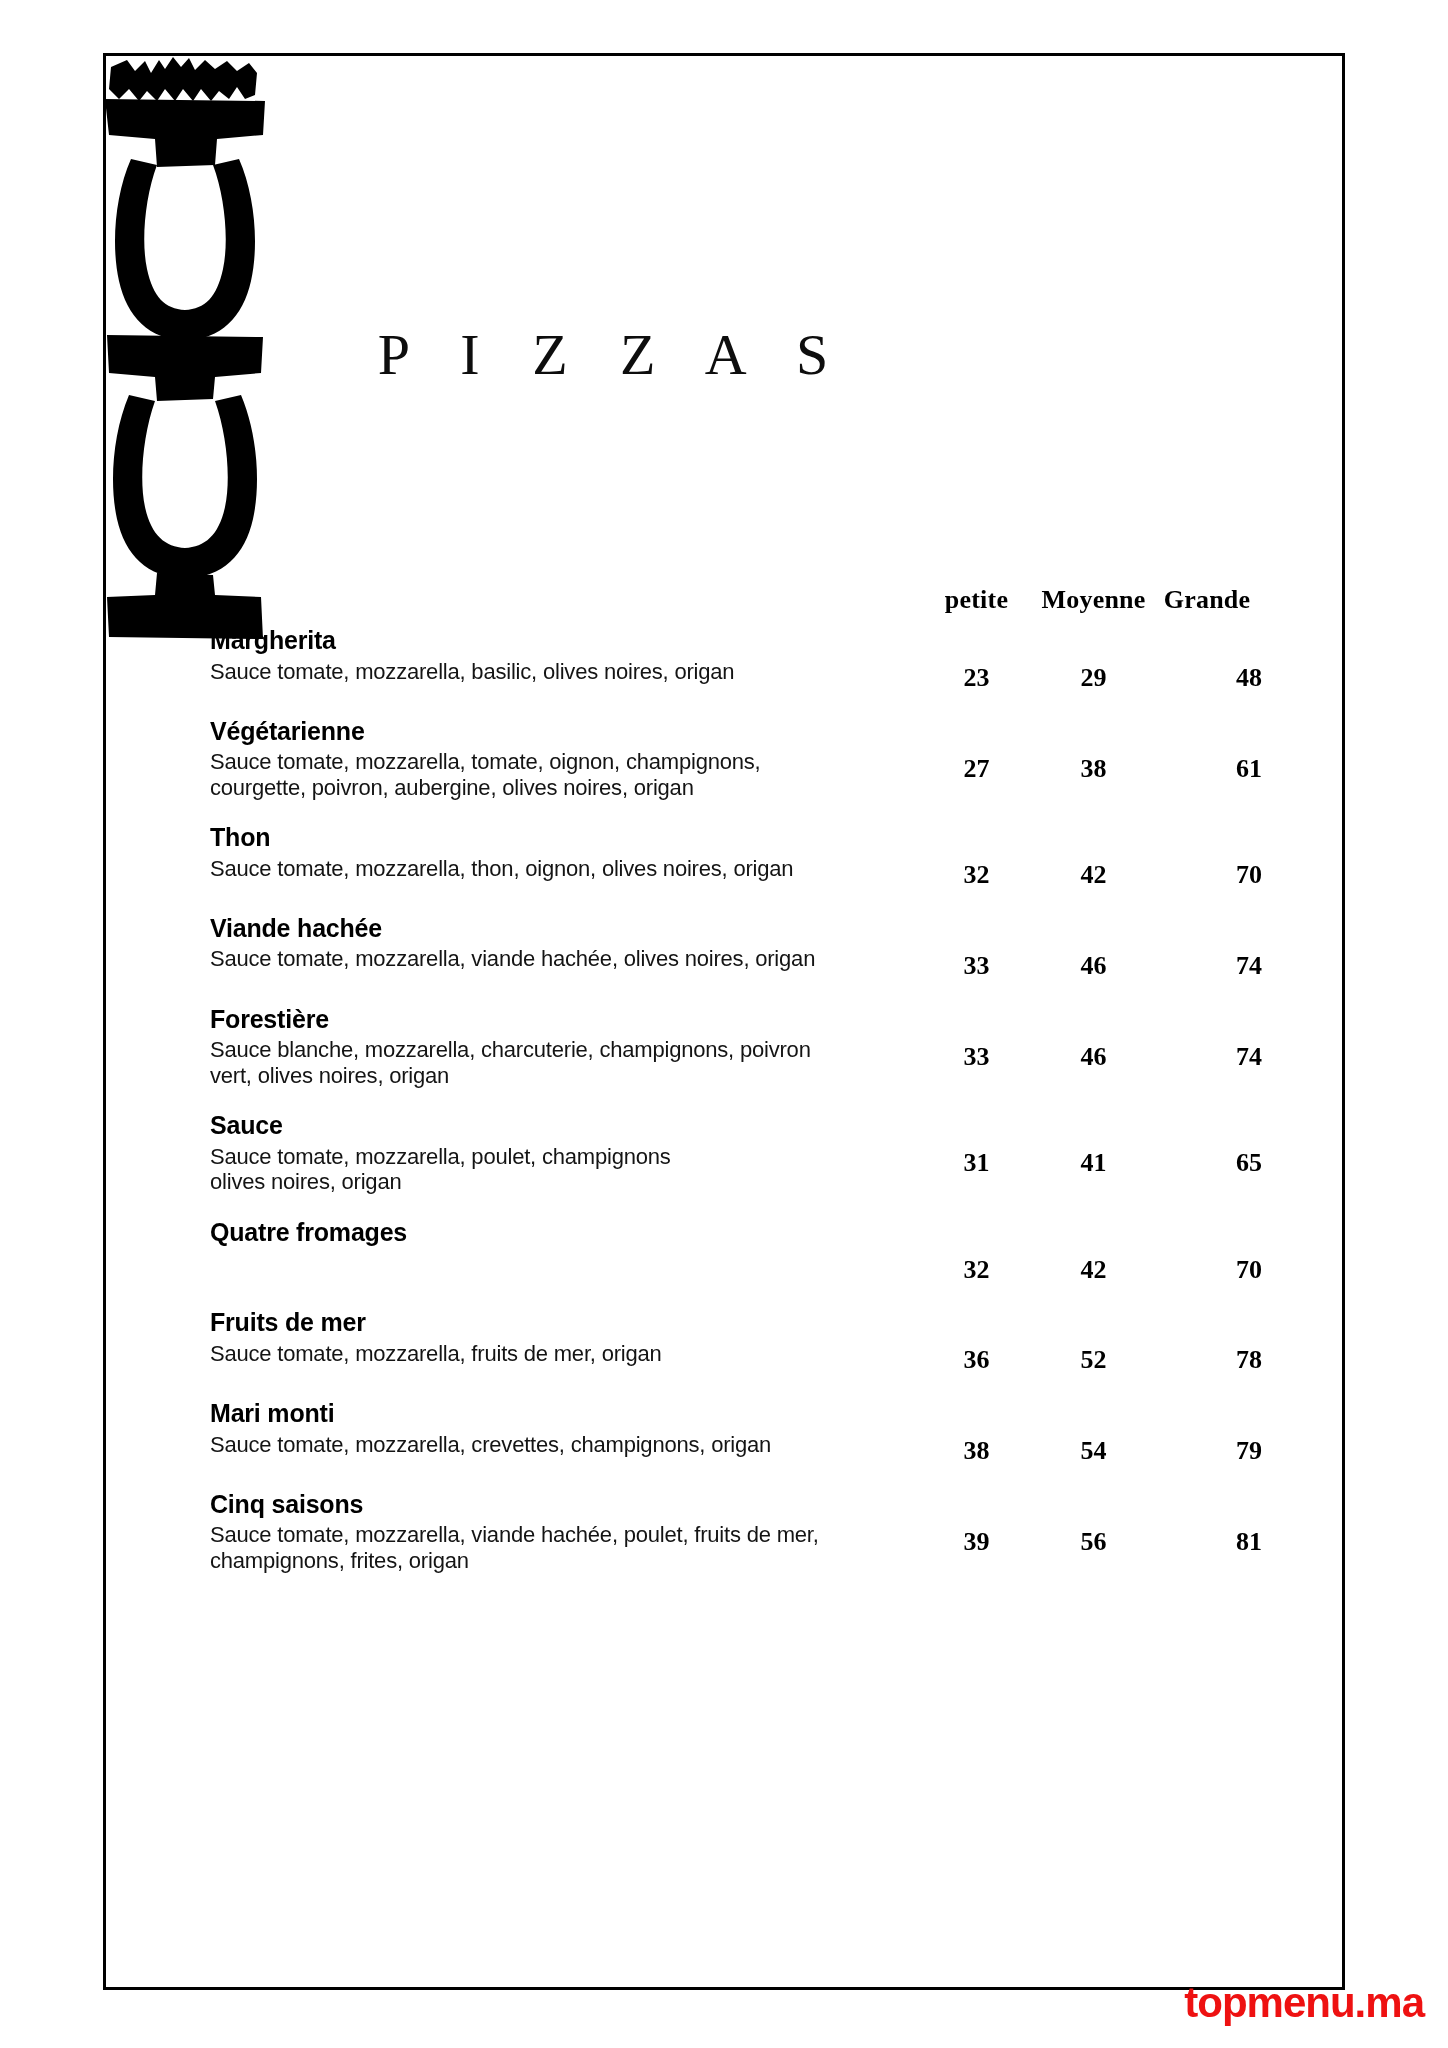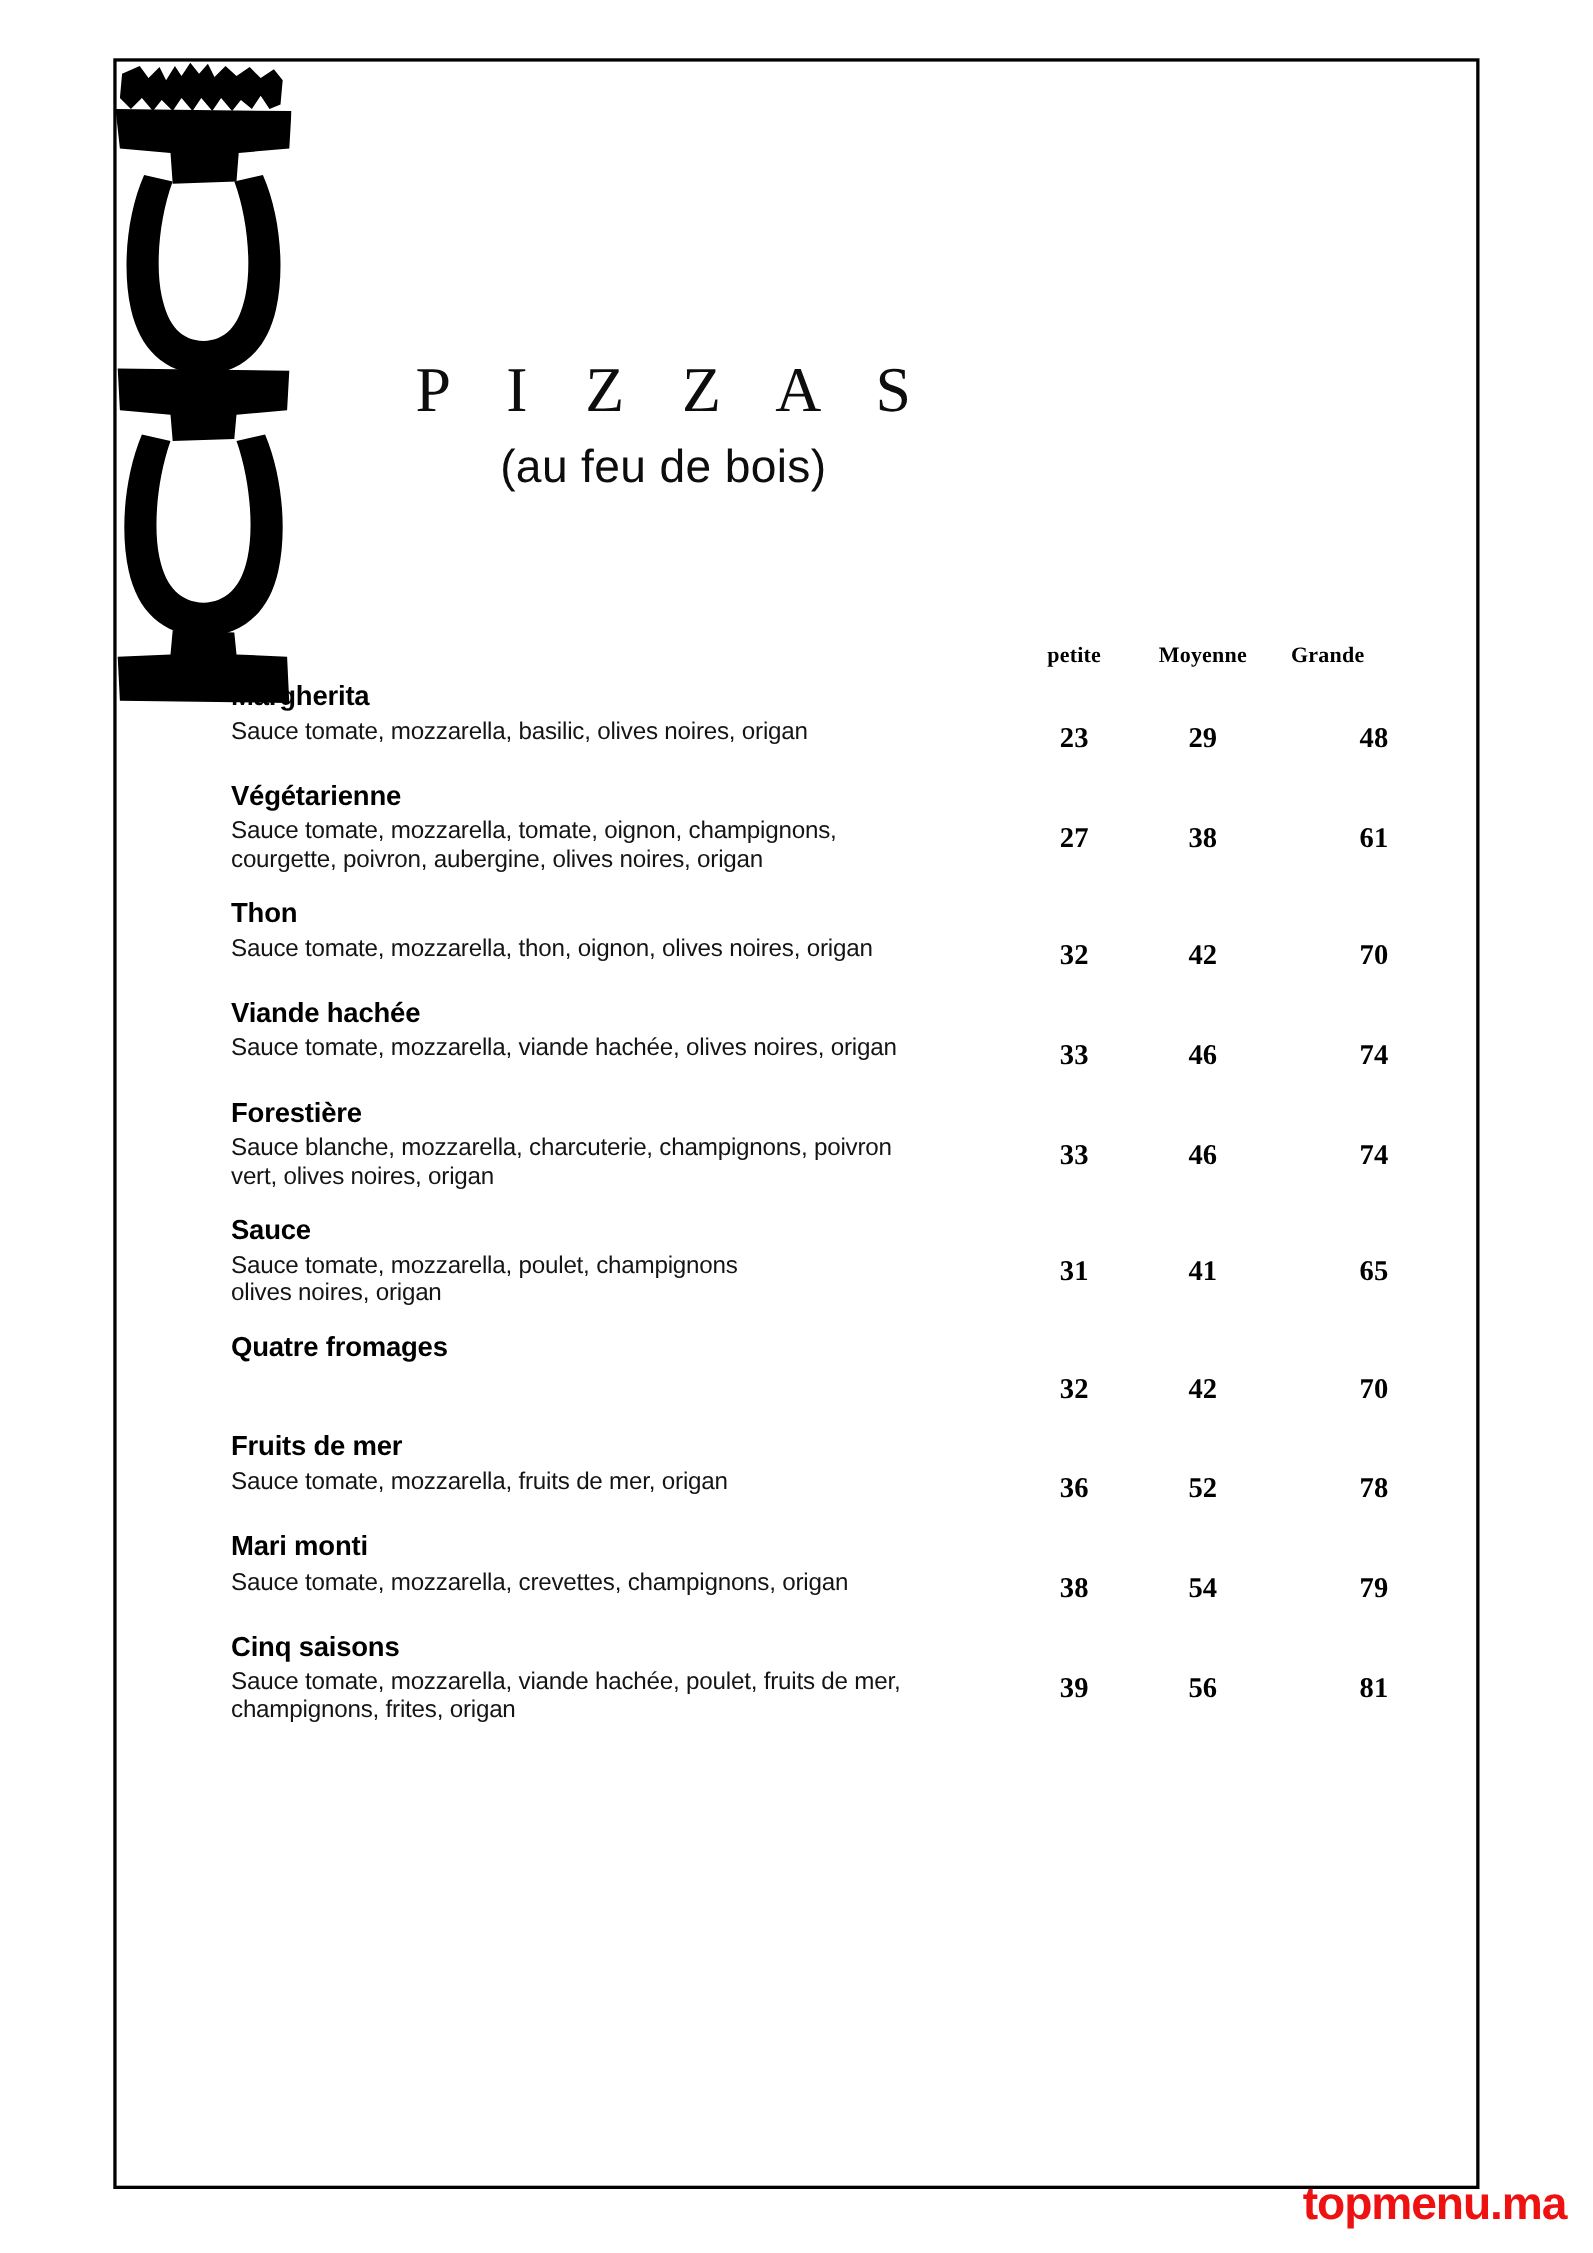--- a/index.html
+++ b/index.html
@@ -78,21 +78,21 @@
     display: flex;
     align-items: baseline;
     margin-bottom: 10px;
   }
   .col-head-spacer { flex: 0 0 708px; }
   .col-head {
     flex: 0 0 117px;
     text-align: center;
     font-family: "Liberation Serif", serif;
     font-weight: bold;
-    font-size: 20px;
+    font-size: 26px;
     letter-spacing: 0.2px;
     color: #000;
   }
   .col-head.grande { flex: 0 0 110px; }
 
   .menu-row {
     display: flex;
     align-items: flex-start;
     margin-bottom: 22px;
   }
@@ -166,21 +166,20 @@
                C156,428 152,378 136,340 L110,346 C122,380 126,424 120,452 C114,480 100,492 80,493
                C60,492 46,480 40,452 C34,424 38,380 50,346 Z"></path>
 
       <path d="M52,518 L108,520 L110,540 L156,542 L158,584 L4,582 L2,542 L50,540 Z"></path>
     </g>
   </svg>
 </div>
 
 <div id="title-block">
   <h1 id="menu-title">P I Z Z A S</h1>
-  <p id="menu-subtitle">(au feu de bois)</p>
 </div>
 
 <div id="price-table">
 
   <div class="col-head-row">
     <div class="col-head-spacer"></div>
     <div class="col-head">petite</div>
     <div class="col-head">Moyenne</div>
     <div class="col-head grande">Grande</div>
   </div>

